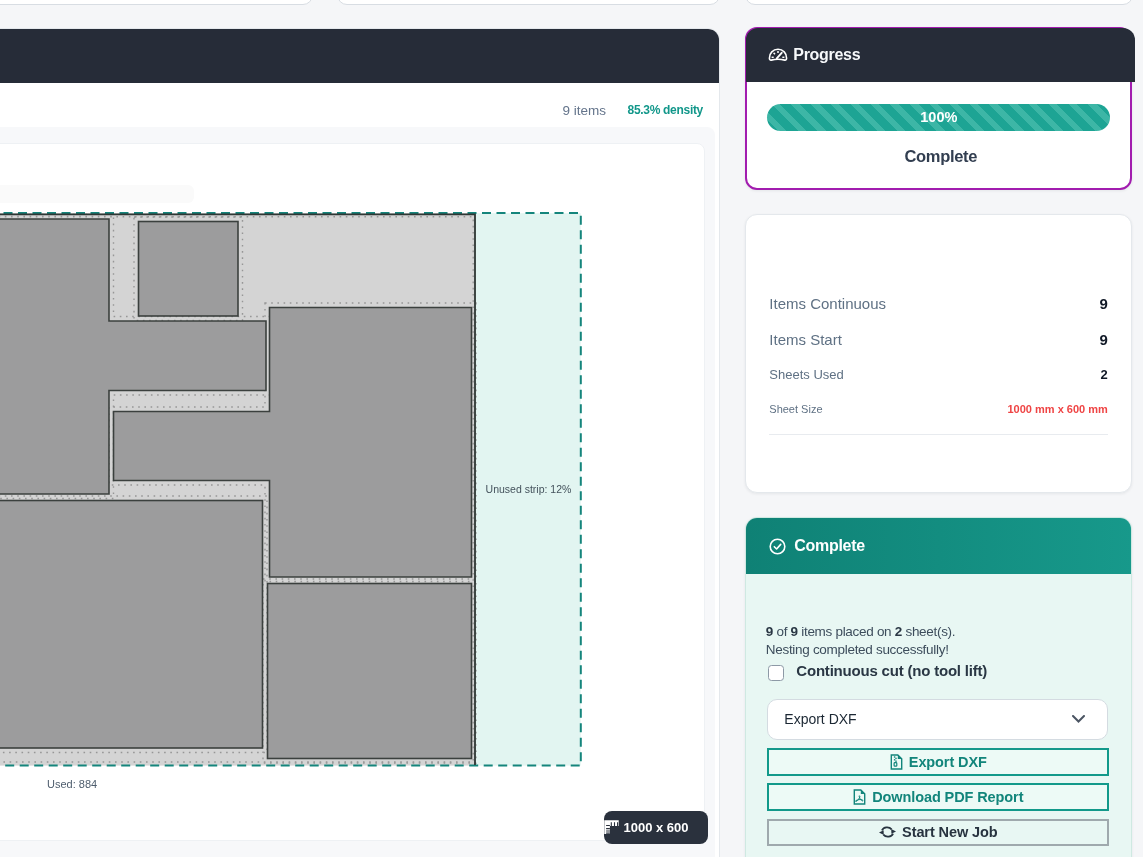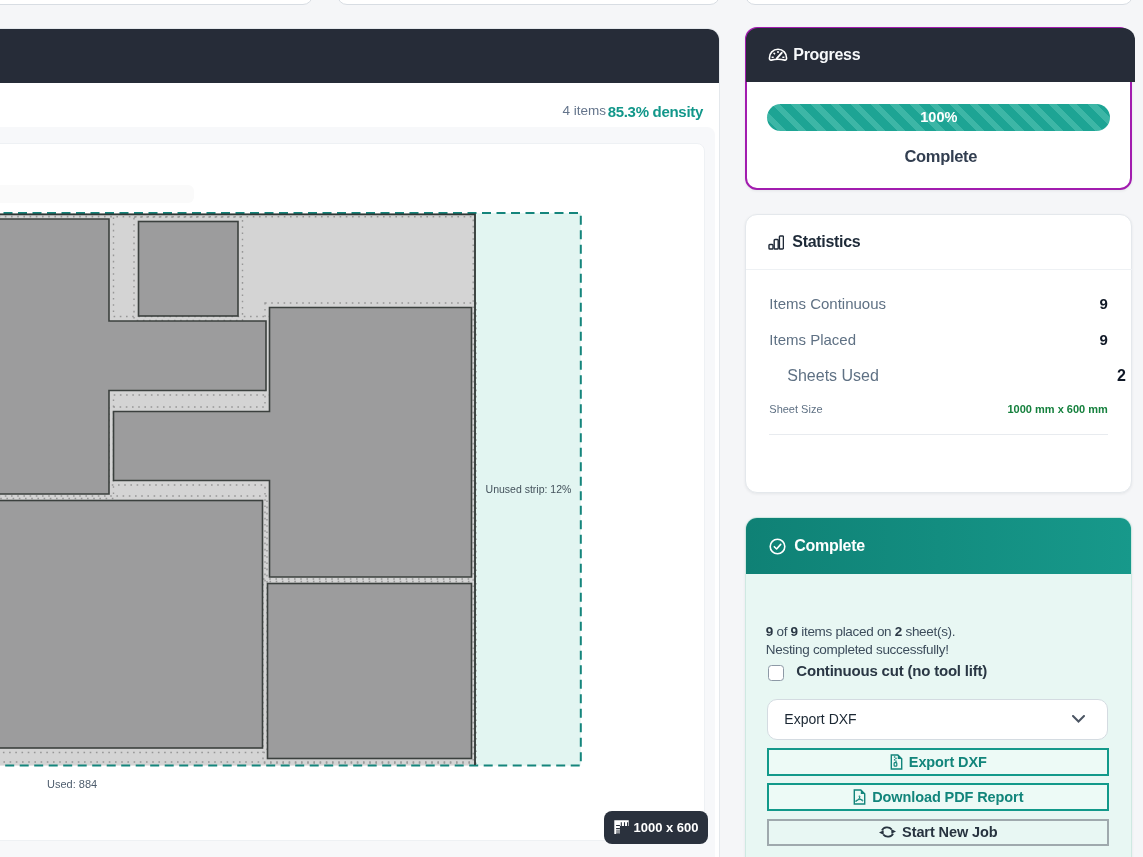--- a/index.html
+++ b/index.html
@@ -15,23 +15,23 @@
 <div class="abs" style="left:336.7px; top:-10px; width:383px; height:15px; background:#ffffff; border:1px solid #d8dde3; border-radius:0 0 10px 10px;"></div>
 
 <div class="abs" style="left:745px; top:-10px; width:388px; height:15px; background:#ffffff; border:1px solid #d8dde3; border-radius:0 0 10px 10px;"></div>
 
 <div class="abs" style="left:-40px; top:28px; width:760px; height:840px; background:#ffffff; border:1px solid #e4e8ec; border-radius:12px 12px 0 0; overflow:hidden;">
 
   <div class="abs" style="left:0; top:0; width:760px; height:54px; background:#262c38; border-radius:12px 12px 0 0;"></div>
 
   <div class="abs" style="left:0; top:54px; width:760px; height:43px; background:#ffffff;"></div>
 
-  <div class="abs" style="right:113px; top:73.5px; font-size:13.5px; color:#64748b;">4 items</div>
-
-  <div class="abs" style="right:16px; top:73.5px; font-size:15px; font-weight:bold; color:#12978a; letter-spacing:-0.3px;">85.3% density</div>
+  <div class="abs" style="right:113px; top:73.5px; font-size:13.5px; color:#64748b;">9 items</div>
+
+  <div class="abs" style="right:16px; top:73.5px; font-size:12px; font-weight:bold; color:#12978a; letter-spacing:-0.3px;">85.3% density</div>
 
   <div class="abs" style="left:0; top:97.5px; width:753.5px; height:742px; background:#f7f8fa; border-radius:0 8px 8px 0;"></div>
 
   <div class="abs" style="left:0; top:113.5px; width:743.5px; height:698px; background:#ffffff; border:1px solid #eef1f4; border-radius:0 8px 8px 0;"></div>
 </div>
 
 <div class="abs" style="left:-20px; top:185px; width:214px; height:18px; background:#fafafa; border-radius:6px;"></div>
 
 <svg class="abs" style="left:0px; top:150px; width:710px; height:680px;" viewBox="0 150 710 680">
 
@@ -63,21 +63,21 @@
 
   <rect x="-330" y="213.0" width="910.8" height="552.6" fill="none" stroke="#15857c" stroke-width="2" stroke-dasharray="9 5.5"></rect>
 
   <path d="M -330 214.4 H 475 V 765" fill="none" stroke="#2e3734" stroke-width="1.8"></path>
 
   <text x="528.5" y="493" font-size="10.5" fill="#44525c" text-anchor="middle" font-family="Liberation Sans, sans-serif">Unused strip: 12%</text>
 
   <text x="47" y="787.5" font-size="11" fill="#4e5d6d" font-family="Liberation Sans, sans-serif">Used: 884</text>
 </svg>
 
-<div class="abs" style="left:603.5px; top:811px; width:104.5px; height:32.5px; background:#2a313d; border-radius:8px; color:#ffffff; display:flex; align-items:center; padding-left:10px;">
+<div class="abs" style="left:603.5px; top:811px; width:104.5px; height:32.5px; background:#2a313d; border-radius:8px; color:#ffffff; display:flex; align-items:center; padding-left:0;">
 
   <svg width="15" height="14" viewBox="0 0 15 14" style="margin-right:5px;">
     <path d="M0.3 0.3 H14.7 V5.9 H5.9 V13.9 H0.3 Z" fill="#ffffff"></path>
     <path d="M7.3 5.9 V2.2 M10.5 5.9 V2.2 M13.6 5.9 V2.2" stroke="#2a313d" stroke-width="1.1"></path>
     <path d="M5.9 5.5 H2.1 M5.9 8.6 H2.1 M5.9 11 H2.1 M5.9 13.1 H2.1" stroke="#2a313d" stroke-width="1.1"></path>
   </svg>
 
   <span style="font-size:13px; font-weight:bold;">1000 x 600</span>
 </div>
 
@@ -100,49 +100,39 @@
   <div class="abs" style="left:20px; top:74.5px; width:343px; height:27px; border-radius:13.5px; background:repeating-linear-gradient(45deg,#1da494 0 8px,#3db6a6 8px 14px); display:flex; align-items:center; justify-content:center;">
 
     <span style="font-size:14.5px; font-weight:bold; color:#ffffff;">100%</span>
   </div>
 
   <div class="abs" style="left:0; top:117.5px; width:387px; text-align:center; font-size:16.5px; font-weight:bold; color:#323e50; letter-spacing:-0.3px;">Complete</div>
 </div>
 
 <div class="abs" style="left:745.3px; top:214px; width:387px; height:279px; background:#ffffff; border:1px solid #e4e8ec; border-radius:12px; box-shadow:0 1px 3px rgba(20,30,45,0.07);">
 
-  <div class="abs" style="left:0; top:0; width:387px; height:55px; display:flex; align-items:center; padding-left:22px; border-bottom:1px solid #eef1f4;">
-
-    <svg width="16" height="15" viewBox="0 0 16 15" style="margin-right:8px;">
-      <rect x="1" y="9.5" width="4" height="4.5" fill="none" stroke="#1f2937" stroke-width="1.4" rx="0.8"></rect>
-      <rect x="6.2" y="4.5" width="4" height="9.5" fill="none" stroke="#1f2937" stroke-width="1.4" rx="0.8"></rect>
-      <rect x="11.4" y="1" width="4" height="13" fill="none" stroke="#1f2937" stroke-width="1.4" rx="0.8"></rect>
-    </svg>
-
-    <span style="font-size:16px; font-weight:bold; color:#1e2a38; letter-spacing:-0.3px;">Statistics</span>
-  </div>
 
   <div class="abs" style="left:23px; top:80px; width:338.5px; display:flex; justify-content:space-between; font-size:15px;">
     <span style="color:#5f7184;">Items Continuous</span>
       <span style="font-weight:bold; color:#101826;">9</span>
   </div>
 
   <div class="abs" style="left:23px; top:116px; width:338.5px; display:flex; justify-content:space-between; font-size:15px;">
-    <span style="color:#5f7184;">Items Placed</span>
+    <span style="color:#5f7184;">Items Start</span>
       <span style="font-weight:bold; color:#101826;">9</span>
   </div>
 
-  <div class="abs" style="left:23px; top:152px; width:338.5px; display:flex; justify-content:space-between; font-size:16px;margin-left:18px;">
+  <div class="abs" style="left:23px; top:152px; width:338.5px; display:flex; justify-content:space-between; font-size:13px;">
     <span style="color:#5f7184;">Sheets Used</span>
       <span style="font-weight:bold; color:#101826;">2</span>
   </div>
 
   <div class="abs" style="left:23px; top:188px; width:338.5px; display:flex; justify-content:space-between; font-size:11px;">
     <span style="color:#5f7184;">Sheet Size</span>
-      <span style="font-weight:bold; color:#15803d;">1000 mm x 600 mm</span>
+      <span style="font-weight:bold; color:#ef4444;">1000 mm x 600 mm</span>
   </div>
 
   <div class="abs" style="left:23px; top:219px; width:338.5px; height:1px; background:#e8ebef;"></div>
 
 </div>
 
 <div class="abs" style="left:745.3px; top:517px; width:387px; height:355px; background:#e8f7f3; border:1px solid #cfe9e2; border-radius:12px; box-shadow:0 1px 3px rgba(20,30,45,0.07); overflow:hidden;">
 
   <div class="abs" style="left:0; top:0; width:387px; height:56px; background:linear-gradient(90deg,#0f8175,#17998b); display:flex; align-items:center; padding-left:23px;">
 

